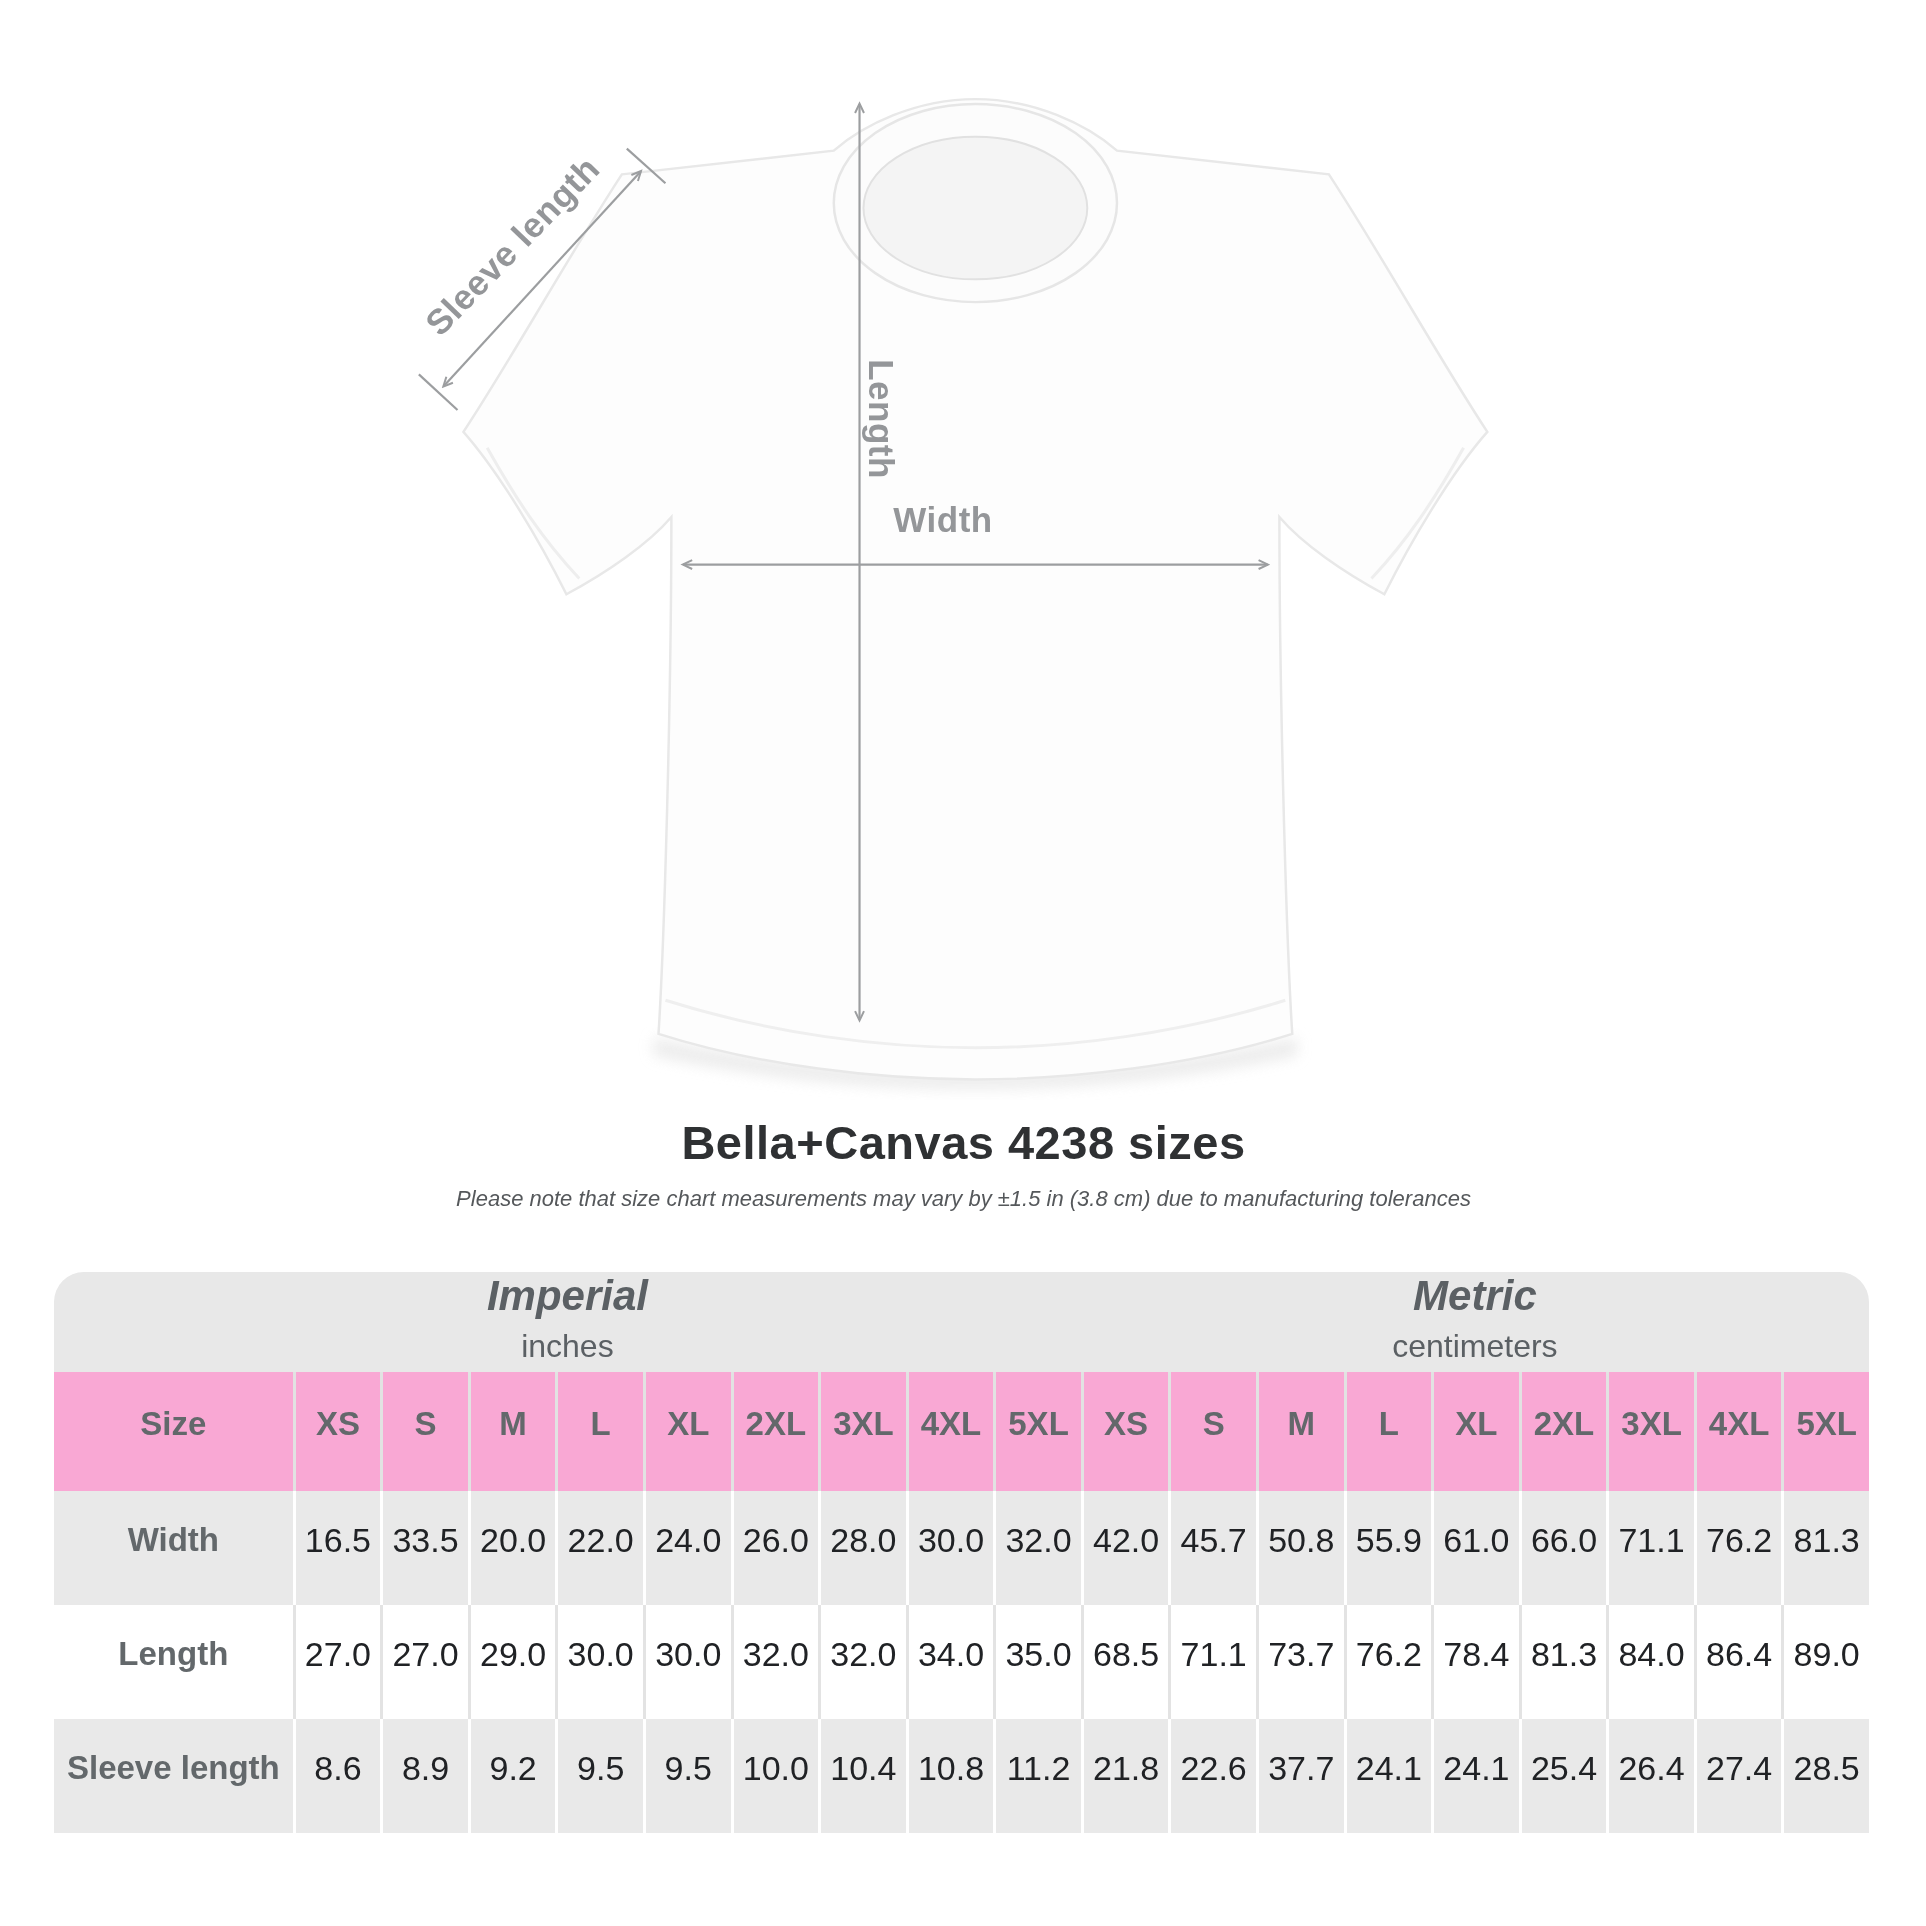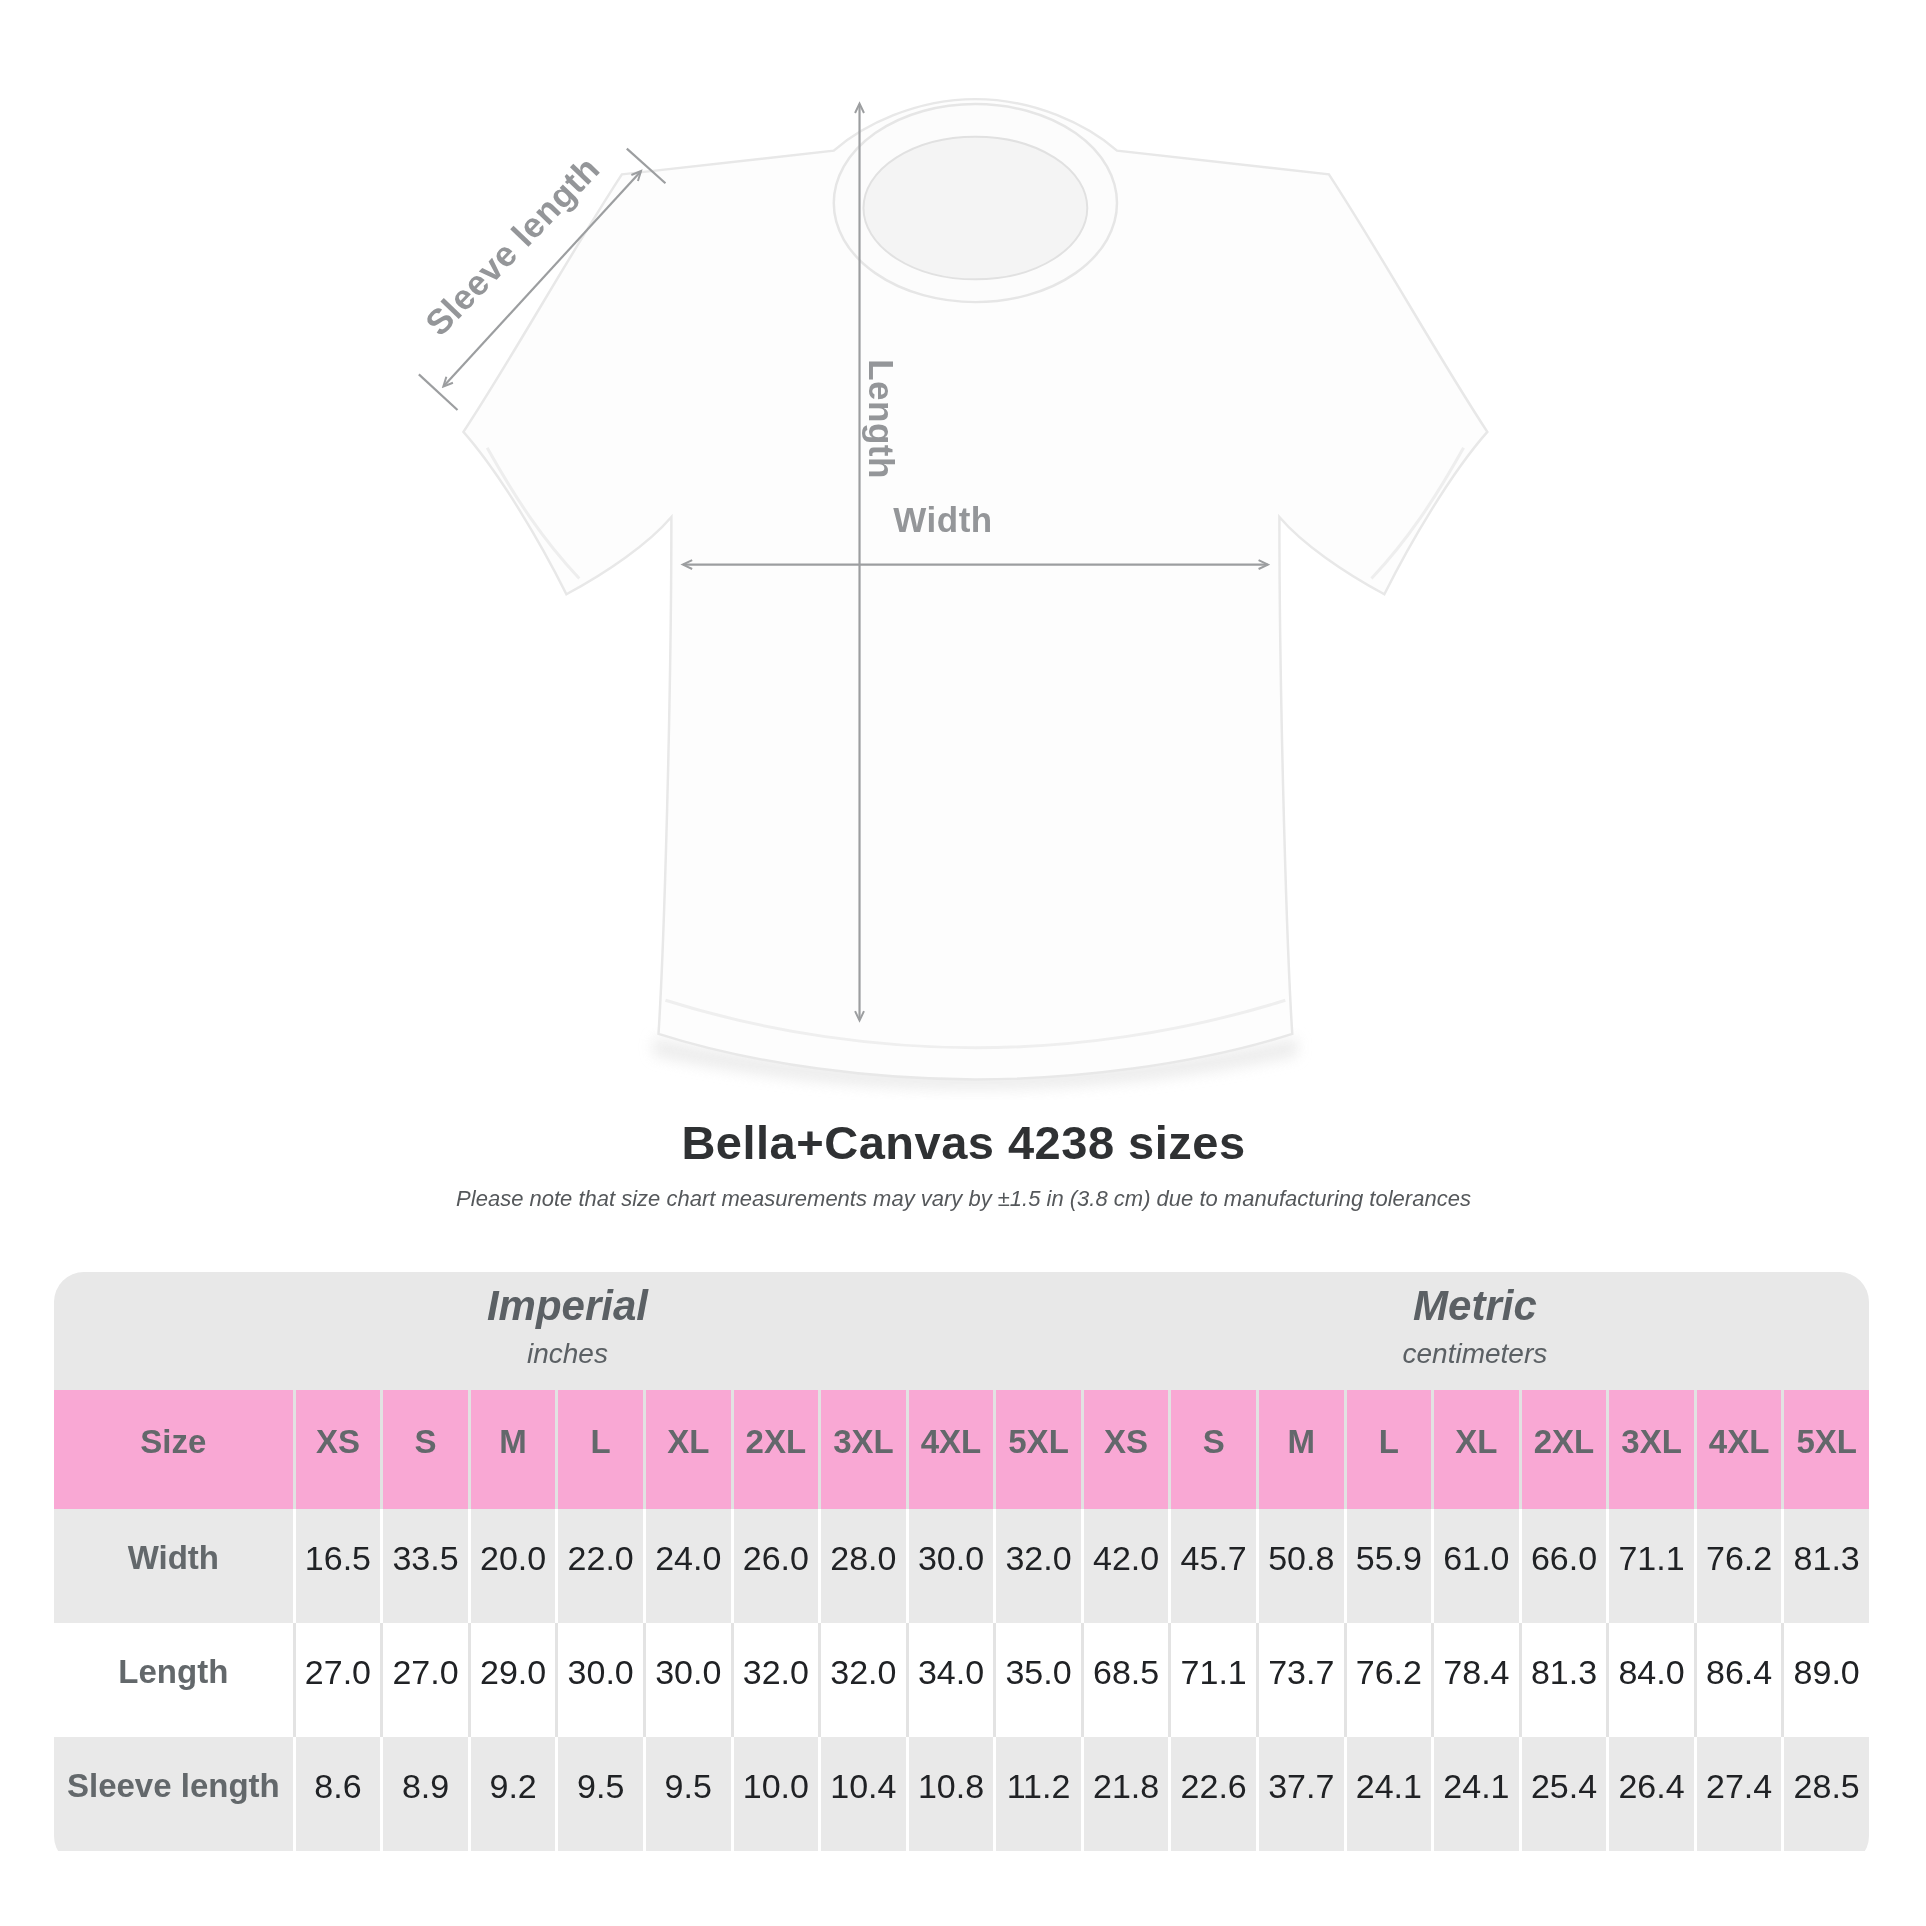--- a/index.html
+++ b/index.html
@@ -16,27 +16,27 @@
   .width-label{left:844px;top:500px;width:198px;}
 
   
   .heading{position:absolute;left:0;top:1115px;width:1927px;text-align:center;}
   .title{font-size:47px;font-weight:bold;color:#2f3133;letter-spacing:0.5px;}
   .subtitle{margin-top:16px;font-size:22px;font-style:italic;color:#55585b;}
 
   
   .size-table{position:absolute;left:54px;top:1272px;width:1815px;height:594px;
               border-radius:30px;overflow:hidden;}
-  .band{display:grid;grid-template-columns:13.15% repeat(18,1fr);height:118px;background:#e8e8e8;}
+  .band{display:grid;grid-template-columns:13.15% repeat(18,1fr);height:100px;background:#e8e8e8;}
   .band-cell{display:flex;flex-direction:column;align-items:center;justify-content:center;
              padding-bottom:10px;color:#5b6064;}
   .band-cell.imperial{grid-column:1 / span 10;}
   .band-cell.metric{grid-column:11 / span 9;}
   .band-title{font-size:42px;font-weight:bold;font-style:italic;}
-  .band-unit{margin-top:8px;font-size:28px;font-style:italic;font-weight:normal;}
+  .band-unit{margin-top:8px;font-size:32px;font-weight:normal;}
 
   .row{display:grid;grid-template-columns:13.15% repeat(18,1fr);align-items:center;}
   .row.header{height:119px;background:#f9a8d4;--sep:#e2e2e2;padding-bottom:0;}
   .row.data{height:114px;}
   .row.gray{background:#e9e9e9;--sep:#ffffff;}
   .row.white{background:#ffffff;--sep:#e3e3e3;}
   .cell{display:flex;align-items:center;justify-content:center;height:100%;
         border-left:3px solid var(--sep);padding-bottom:16px;box-sizing:border-box;}
   .cell.label{border-left:none;font-weight:bold;color:#63686b;font-size:33px;}
   .cell.head{font-weight:bold;color:#63686b;font-size:33px;}

